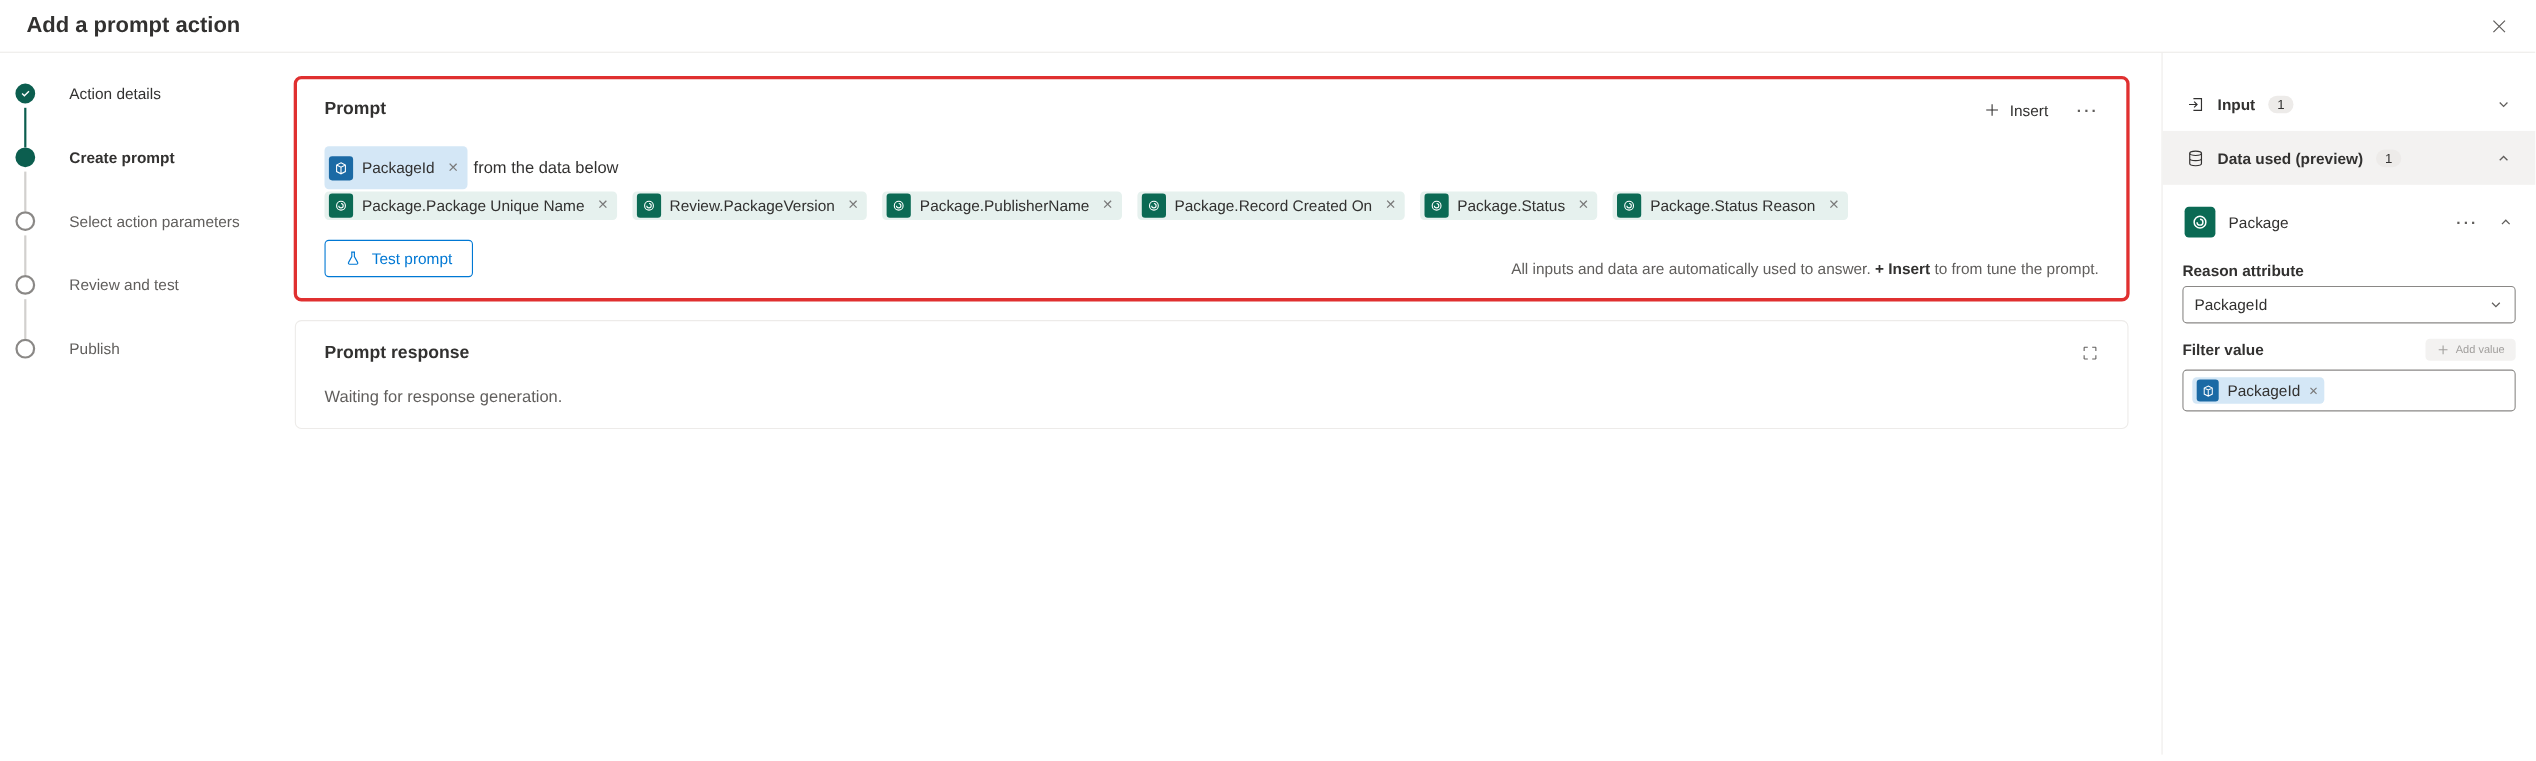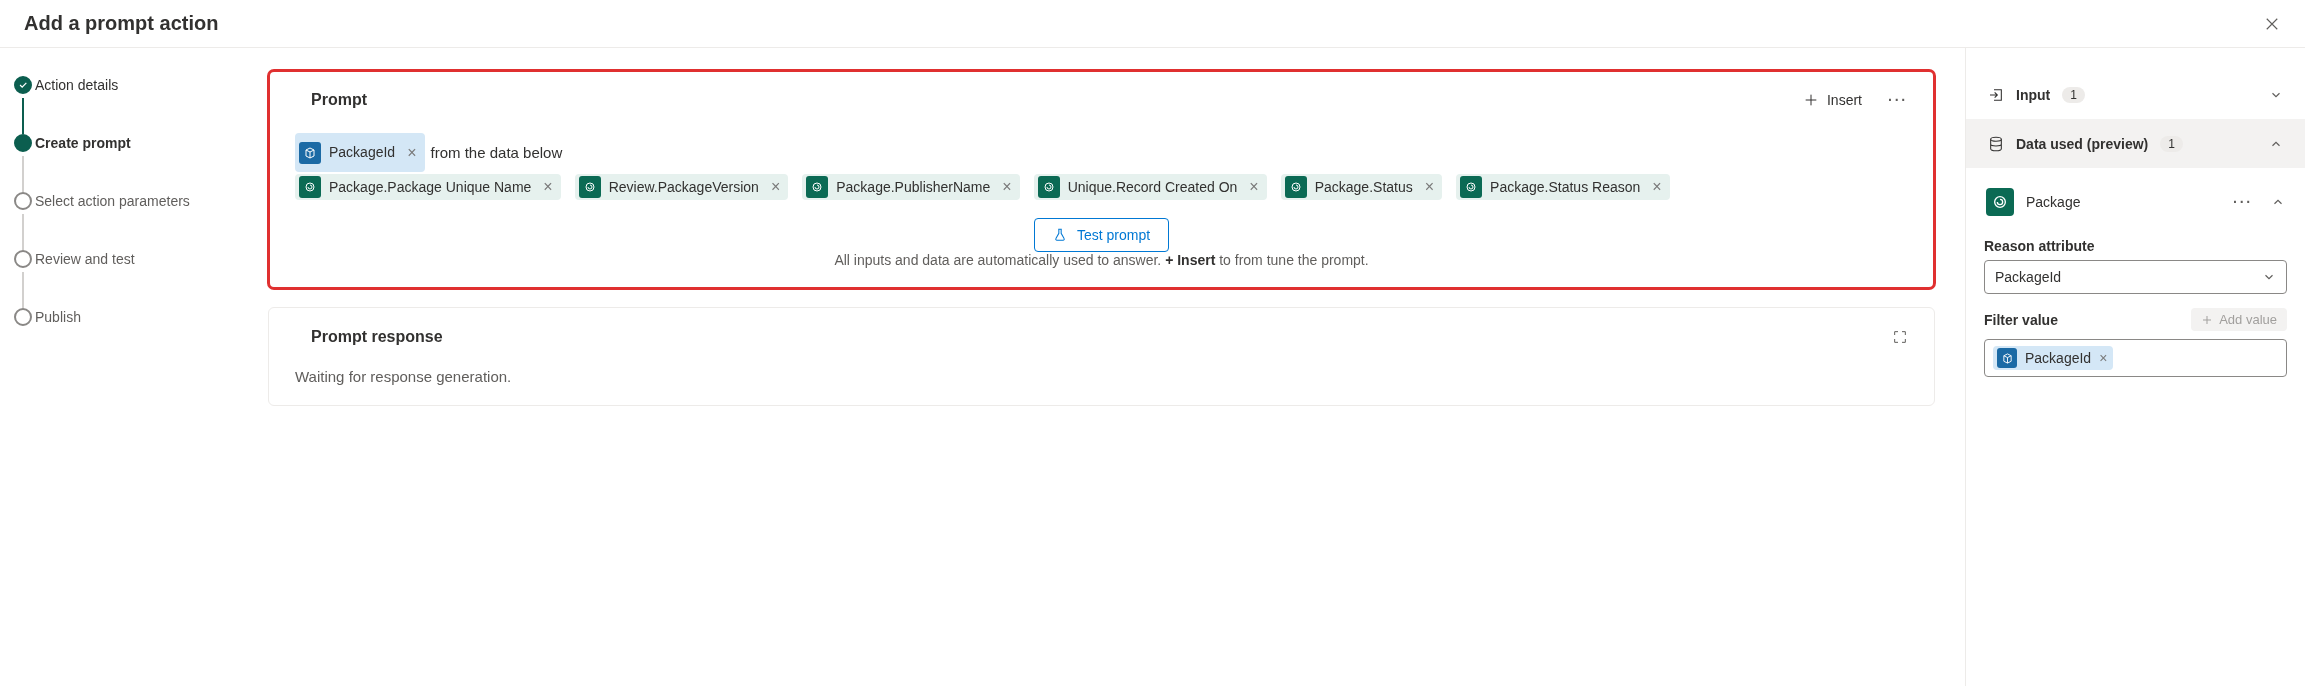--- a/index.html
+++ b/index.html
@@ -29,21 +29,21 @@
     height: calc(100% - 54px);
   }
   .nav {
     width: 260px;
     padding: 28px 10px 0 14px;
     flex: 0 0 260px;
   }
   .step {
     display: flex;
     align-items: center;
-    gap: 3px;
+    gap: 31px;
     margin-bottom: 40px;
     position: relative;
     color: #605e5c;
   }
   .step .dot {
     width: 18px; height: 18px;
     border: 2px solid #8a8886;
     border-radius: 50%;
     background: #fff;
     display:flex;align-items:center;justify-content:center;
@@ -76,21 +76,20 @@
   }
   .card.highlight {
     outline: 3px solid #e03030;
     outline-offset: -2px;
   }
   .card-head {
     display:flex;
     justify-content:space-between;
     align-items:center;
     margin-bottom: 24px;
-    margin-left: 16px;
   }
   .card-title { font-size: 16px; font-weight:600; }
   .head-actions { display:flex; align-items:center; gap:26px; }
   .insert-btn { display:flex; align-items:flex-start; gap:8px; cursor:pointer; color:#323130;}
   .more-btn { cursor:pointer; color:#605e5c; letter-spacing:2px; font-weight:700;}
 
   .prompt-text-row {
     display:flex; flex-wrap:wrap; align-items:center; gap:6px;
     line-height: 2.2;
     margin-bottom: 2px;
@@ -108,23 +107,22 @@
     border-radius:3px;
   }
   .chip .x { color:#7a7a7a; cursor:pointer; font-weight:300; font-size:16px; padding-left:4px;}
   .chip-blue { background:#d4e7f6; }
   .chip-blue .ic { background:#1b6aa5; }
   .chip-green { background:#e6f1ee; }
   .chip-green .ic { background:#0b6a54; }
   .chips-row { display:flex; flex-wrap:wrap; gap:14px; margin-bottom:8px;}
 
   .card-foot {
-    display:flex; justify-content:space-between; align-items:center;
+    display:flex; justify-content:space-between; align-items:flex-end;
     margin-top:18px;
-    flex-direction:column;
   }
   .test-btn {
     display:inline-flex; align-items:center; gap:10px;
     border:1px solid #0078d4;
     color:#0078d4;
     padding:8px 18px;
     border-radius:4px;
     cursor:pointer;
     font-size:14px;
     background:#fff;
@@ -182,21 +180,21 @@
     background:#fff;
   }
   .filter-value-head{
     display:flex;justify-content:space-between;align-items:center;
   }
   .add-value{
     background:#f3f2f1;color:#a19f9d;
     padding:4px 10px;border-radius:4px;
     display:flex;align-items:center;gap:6px;
     cursor:default;
-    font-size:13px;
+    font-size:10px;
   }
   .value-box{
     border:1px solid #8a8886;border-radius:4px;
     padding:6px 8px;margin-top:8px;
     display:flex;align-items:center;gap:8px;
   }
   .value-chip{
     display:inline-flex;align-items:center;gap:8px;
     background:#d4e7f6;border-radius:4px;
     padding:2px 6px 2px 4px;
@@ -309,21 +307,21 @@
           <span>Package.PublisherName</span>
           <span class="x">×</span>
         </span>
         <span class="chip chip-green">
           <span class="ic">
               <svg width="12" height="12" viewBox="0 0 24 24" fill="none" stroke="#fff" stroke-width="2">
                 <circle cx="12" cy="12" r="8"></circle>
                 <path d="M8 12a4 4 0 0 0 8 0 4 4 0 0 0-4-4"></path>
               </svg>
             </span>
-          <span>Unique.Record Created On</span>
+          <span>Package.Record Created On</span>
           <span class="x">×</span>
         </span>
         <span class="chip chip-green">
           <span class="ic">
               <svg width="12" height="12" viewBox="0 0 24 24" fill="none" stroke="#fff" stroke-width="2">
                 <circle cx="12" cy="12" r="8"></circle>
                 <path d="M8 12a4 4 0 0 0 8 0 4 4 0 0 0-4-4"></path>
               </svg>
             </span>
           <span>Package.Status</span>

